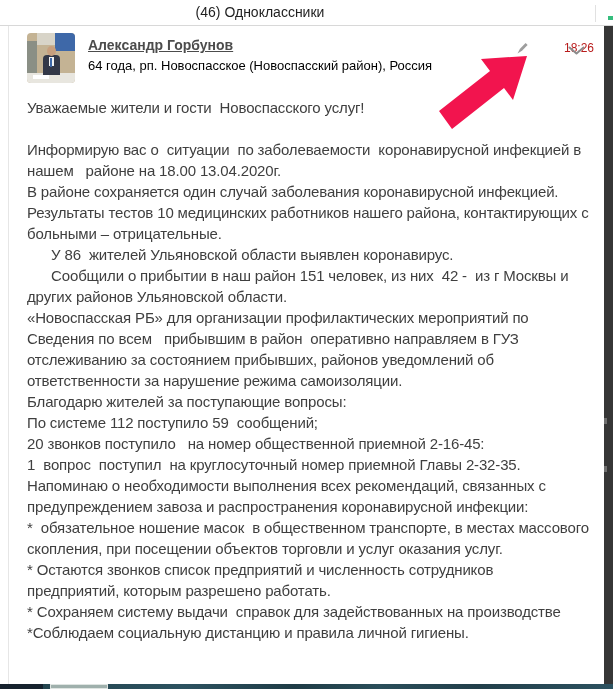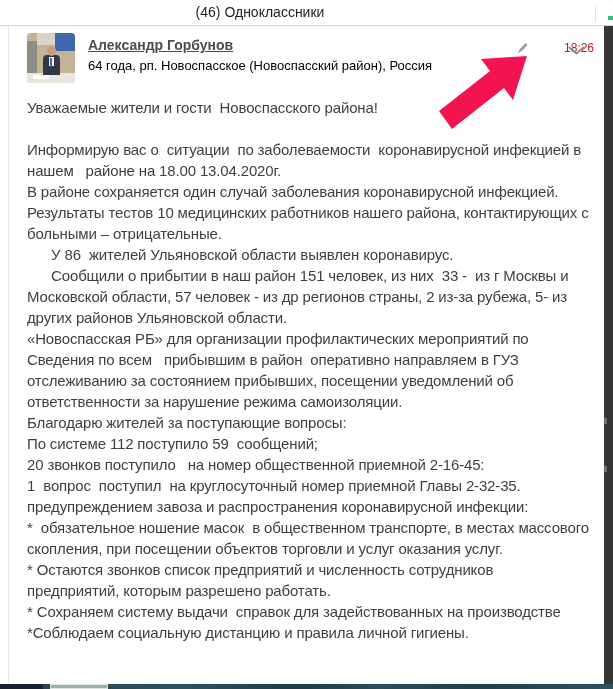--- a/index.html
+++ b/index.html
@@ -141,39 +141,39 @@
   <svg width="17" height="10" viewBox="0 0 17 10">
     <polyline points="1.5,1.5 8.5,7.5 15.5,1.5" fill="none" stroke="#8c8c8c" stroke-width="2" stroke-linecap="round" stroke-linejoin="round"></polyline>
   </svg>
 </span>
 
 <svg class="arrow-annotation" width="613" height="689">
   <polygon points="527,56 513,100 504,88 452,129 439,111 490,71 481,59" fill="#f2144e"></polygon>
 </svg>
 
 <div class="post-body">
-    <div class="text-line">Уважаемые жители и гости  Новоспасского района!</div>
+    <div class="text-line">Уважаемые жители и гости  Новоспасского услуг!</div>
     <div class="text-line"></div>
     <div class="text-line">Информирую вас о  ситуации  по заболеваемости  коронавирусной инфекцией в</div>
     <div class="text-line">нашем   районе на 18.00 13.04.2020г.</div>
     <div class="text-line">В районе сохраняется один случай заболевания коронавирусной инфекцией.</div>
     <div class="text-line">Результаты тестов 10 медицинских работников нашего района, контактирующих с</div>
     <div class="text-line">больными – отрицательные.</div>
     <div class="text-line">      У 86  жителей Ульяновской области выявлен коронавирус.</div>
-    <div class="text-line">      Сообщили о прибытии в наш район 151 человек, из них  33 -  из г Москвы и</div>
-    <div class="text-line">Московской области, 57 человек - из др регионов страны, 2 из-за рубежа, 5- из</div>
+    <div class="text-line">      Сообщили о прибытии в наш район 151 человек, из них  42 -  из г Москвы и</div>
     <div class="text-line">других районов Ульяновской области.</div>
     <div class="text-line">«Новоспасская РБ» для организации профилактических мероприятий по</div>
     <div class="text-line">Сведения по всем   прибывшим в район  оперативно направляем в ГУЗ</div>
-    <div class="text-line">отслеживанию за состоянием прибывших, посещении уведомлений об</div>
+    <div class="text-line">отслеживанию за состоянием прибывших, районов уведомлений об</div>
     <div class="text-line">ответственности за нарушение режима самоизоляции.</div>
     <div class="text-line">Благодарю жителей за поступающие вопросы:</div>
     <div class="text-line">По системе 112 поступило 59  сообщений;</div>
     <div class="text-line">20 звонков поступило   на номер общественной приемной 2-16-45:</div>
     <div class="text-line">1  вопрос  поступил  на круглосуточный номер приемной Главы 2-32-35.</div>
+    <div class="text-line">Напоминаю о необходимости выполнения всех рекомендаций, связанных с</div>
     <div class="text-line">предупреждением завоза и распространения коронавирусной инфекции:</div>
     <div class="text-line">*  обязательное ношение масок  в общественном транспорте, в местах массового</div>
     <div class="text-line">скопления, при посещении объектов торговли и услуг оказания услуг.</div>
     <div class="text-line">* Остаются звонков список предприятий и численность сотрудников</div>
     <div class="text-line">предприятий, которым разрешено работать.</div>
     <div class="text-line">* Сохраняем систему выдачи  справок для задействованных на производстве</div>
     <div class="text-line">*Соблюдаем социальную дистанцию и правила личной гигиены.</div>
   </div>
 
 </body></html>

